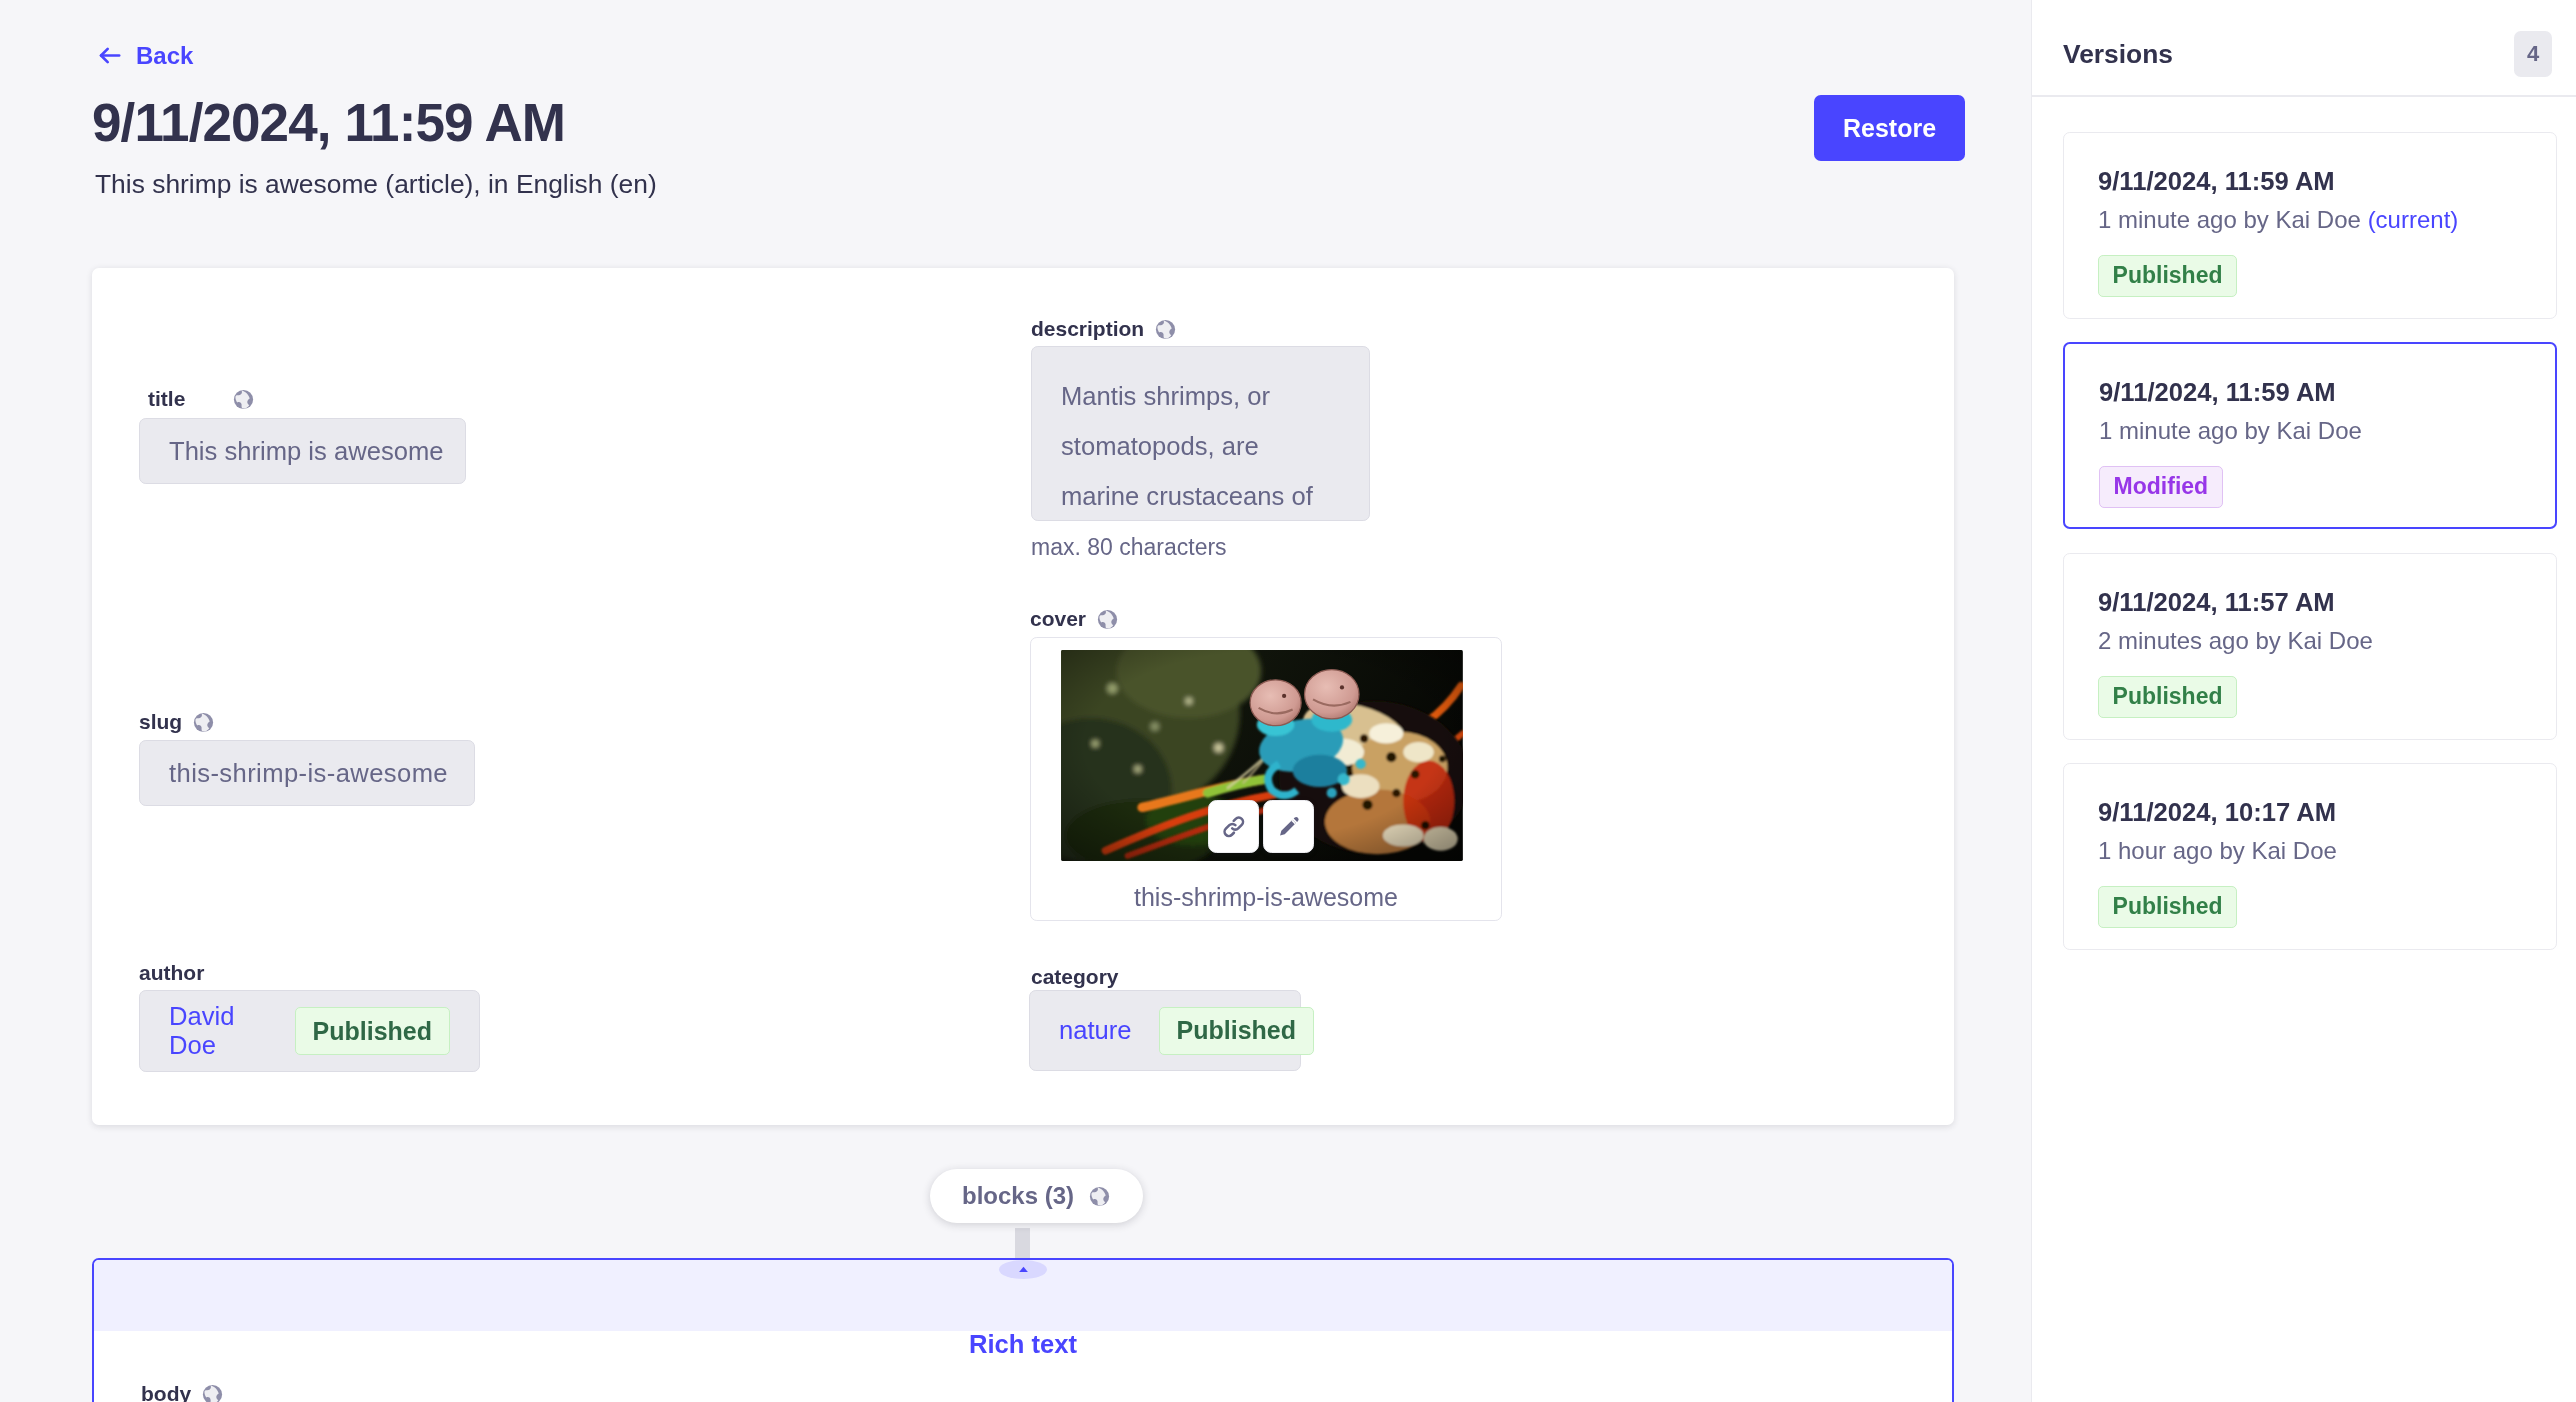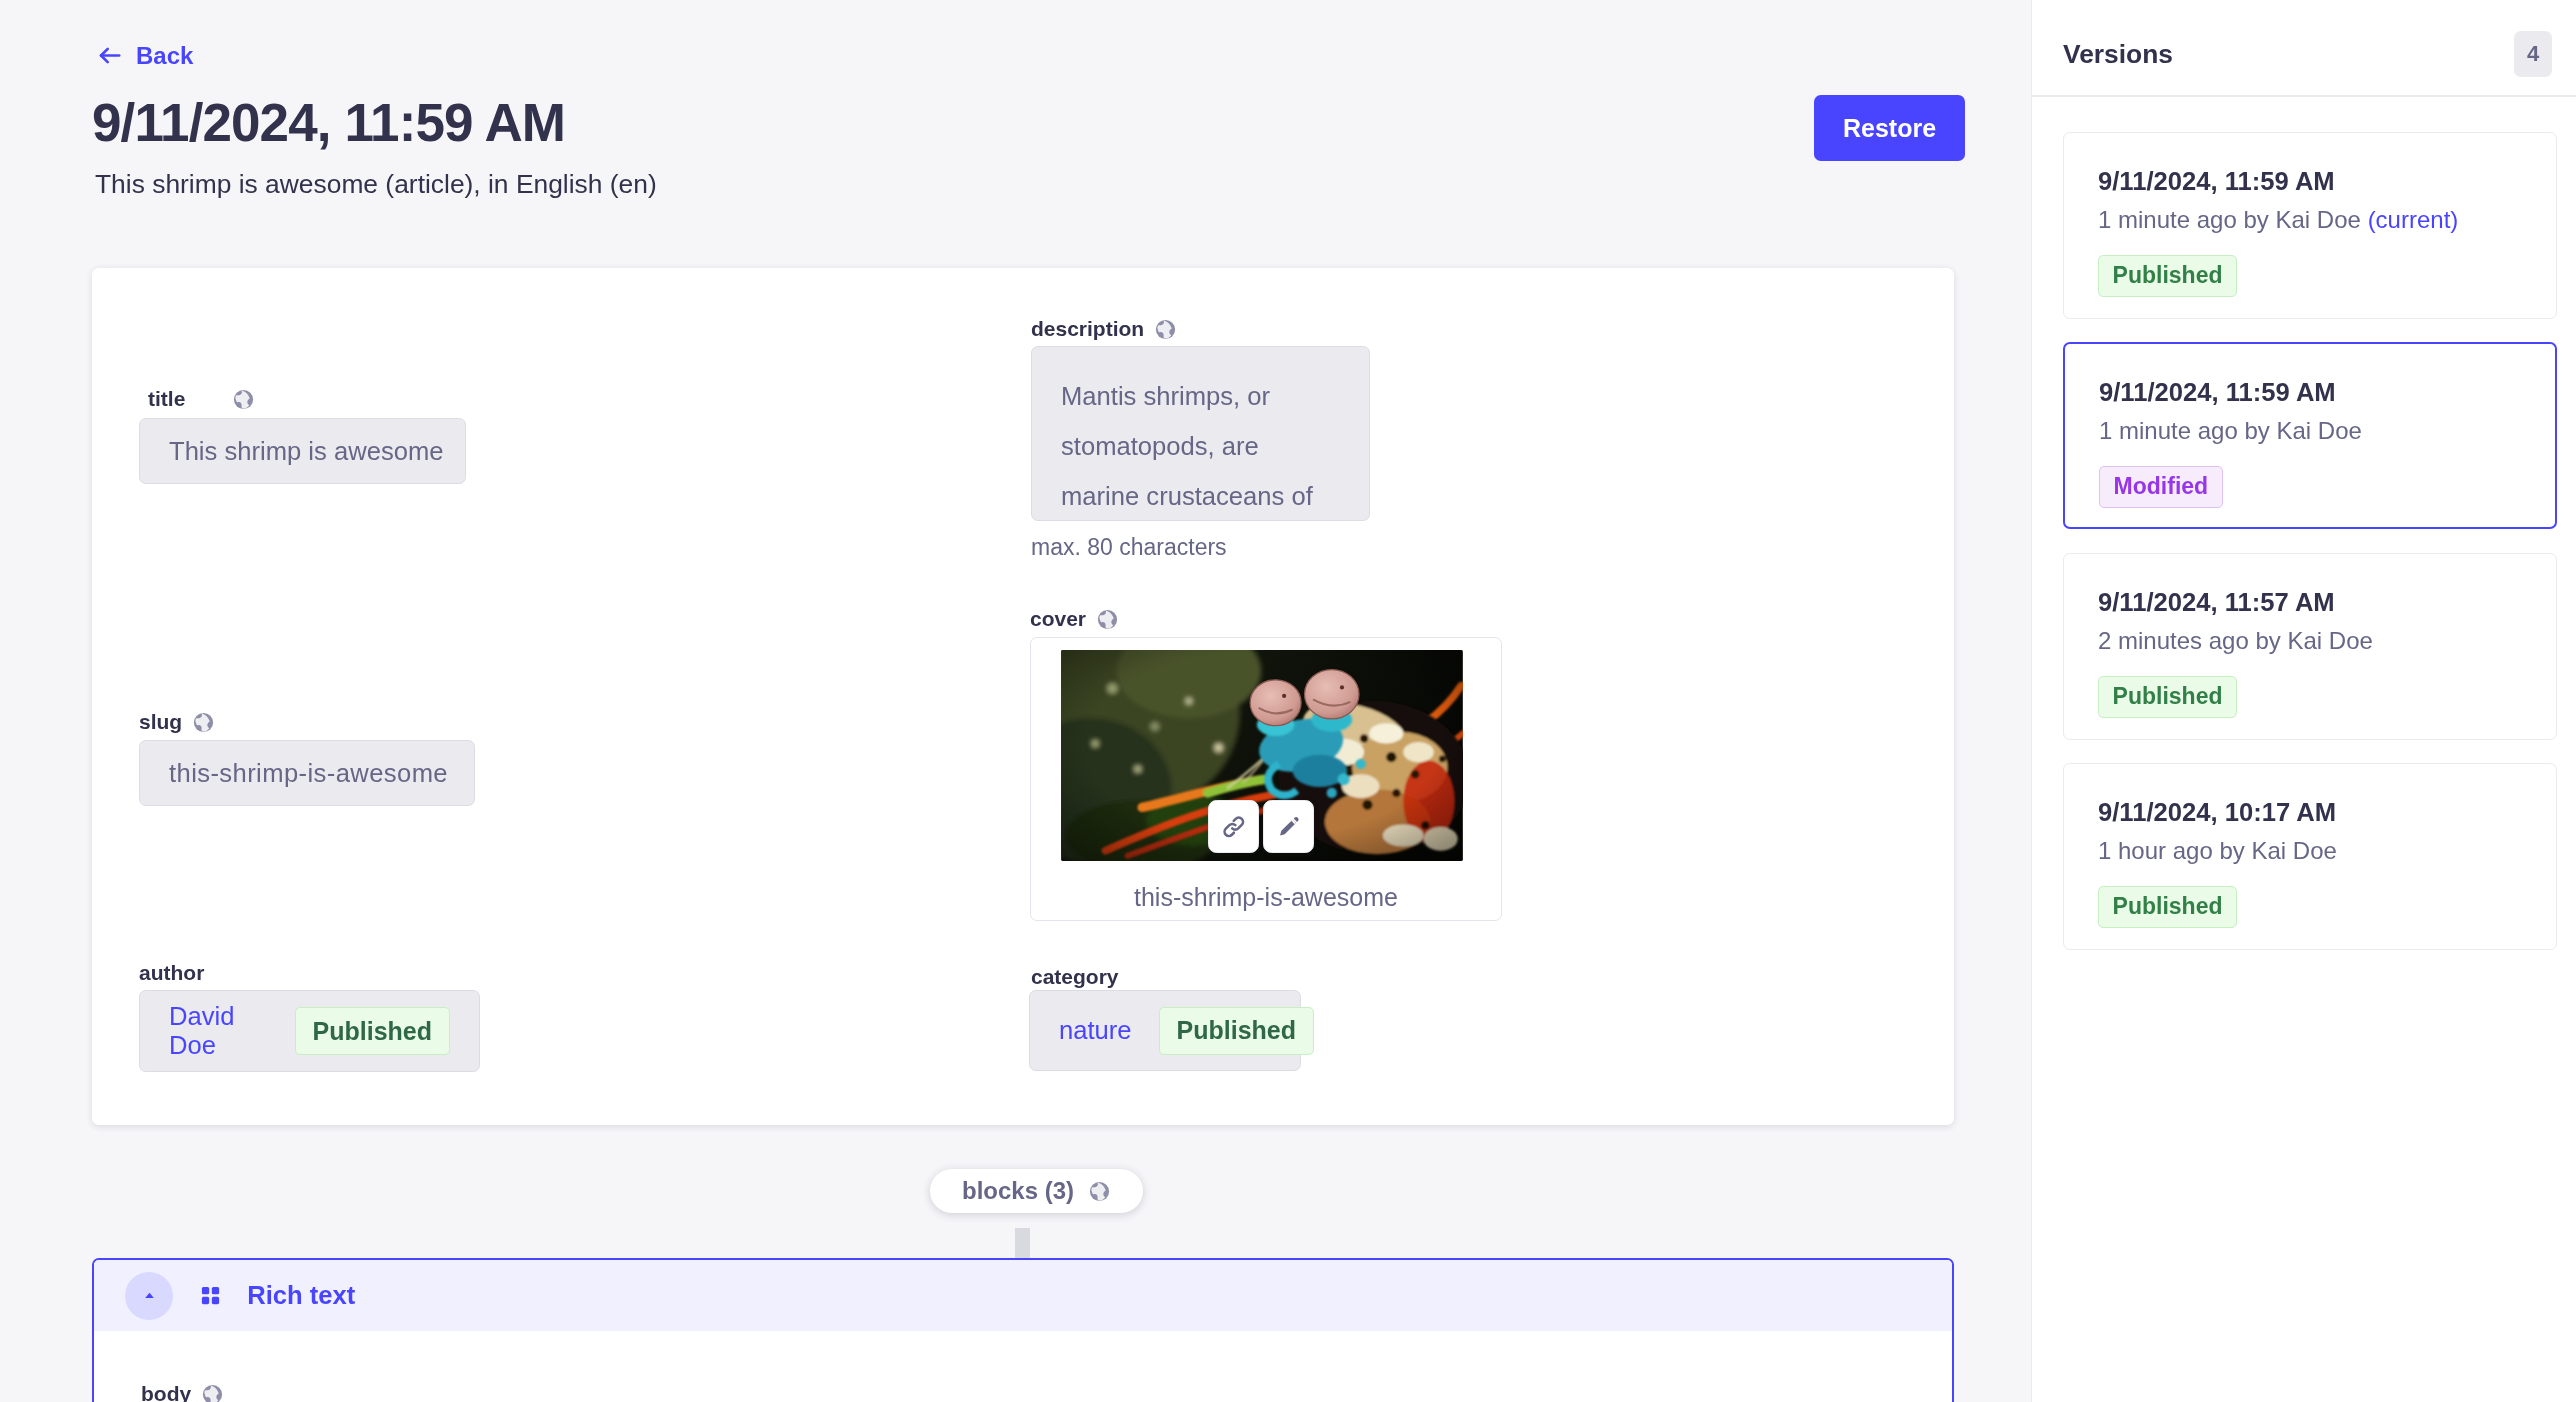--- a/index.html
+++ b/index.html
@@ -41,30 +41,30 @@
 
   
   .cover-box { background:#fff; border:1.7px solid #e4e4ec; border-radius:6.8px; }
   .cover-img { left:30px; top:12px; width:402px; height:211px; overflow:hidden; border-radius:1.7px; }
   .cover-btn { width:51px; height:53px; background:#fff; border:0.9px solid #ececf0;
     border-radius:8.5px; display:flex; align-items:center; justify-content:center;
     box-shadow:0 1.7px 5.1px rgba(33,33,52,0.15); cursor:pointer; }
   .cover-caption { left:0; top:245px; width:100%; text-align:center; font-size:25px; color:#666687; }
 
   
-  .blocks-pill { left:930px; top:1169px; height:44px; padding:0 32px;
+  .blocks-pill { left:930px; top:1169px; height:54px; padding:0 32px;
     background:#fff; border-radius:30px; box-shadow:0 1.7px 8.5px rgba(33,33,52,0.18);
     display:flex; align-items:center; gap:13.6px;
     font-size:24px; font-weight:700; color:#666687; cursor:pointer; }
   .pill-connector { left:1015px; top:1228px; width:15.3px; height:33px; background:#d9d9e0; }
 
   
   .rich-panel { left:92px; top:1258px; width:1862px; height:290px;
     background:#fff; border:2.6px solid #4945ff; border-radius:6.8px; overflow:hidden; }
-  .rich-header { height:71px; background:#f0f0ff; display:flex; align-items:center; padding:0 31px; gap:25.6px; }
+  .rich-header { height:71px; background:#f0f0ff; display:flex; align-items:center; padding:0 31px; gap:25.6px;flex-direction:column; }
   .caret-btn { width:48px; height:48px; border-radius:50%; background:#d9d8ff;
     border:none; display:flex; align-items:center; justify-content:center; cursor:pointer; }
   .rich-title { color:#4945ff; font-size:25.6px; font-weight:700; }
   .body-label { position:absolute; left:47px; top:122px; }
 
   
   .sidebar { left:2031px; top:0; width:545px; height:1402px;
     background:#fff; border-left:1.7px solid #eaeaef; }
   .sb-header { position:absolute; left:31px; right:24px; top:31px;
     display:flex; align-items:center; justify-content:space-between; }

